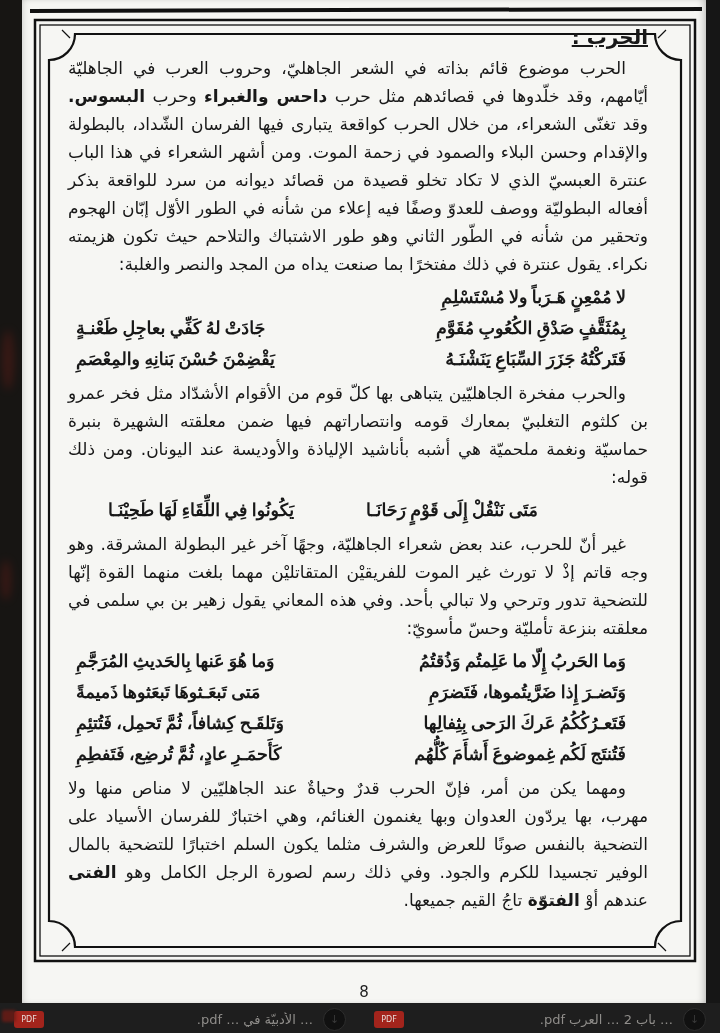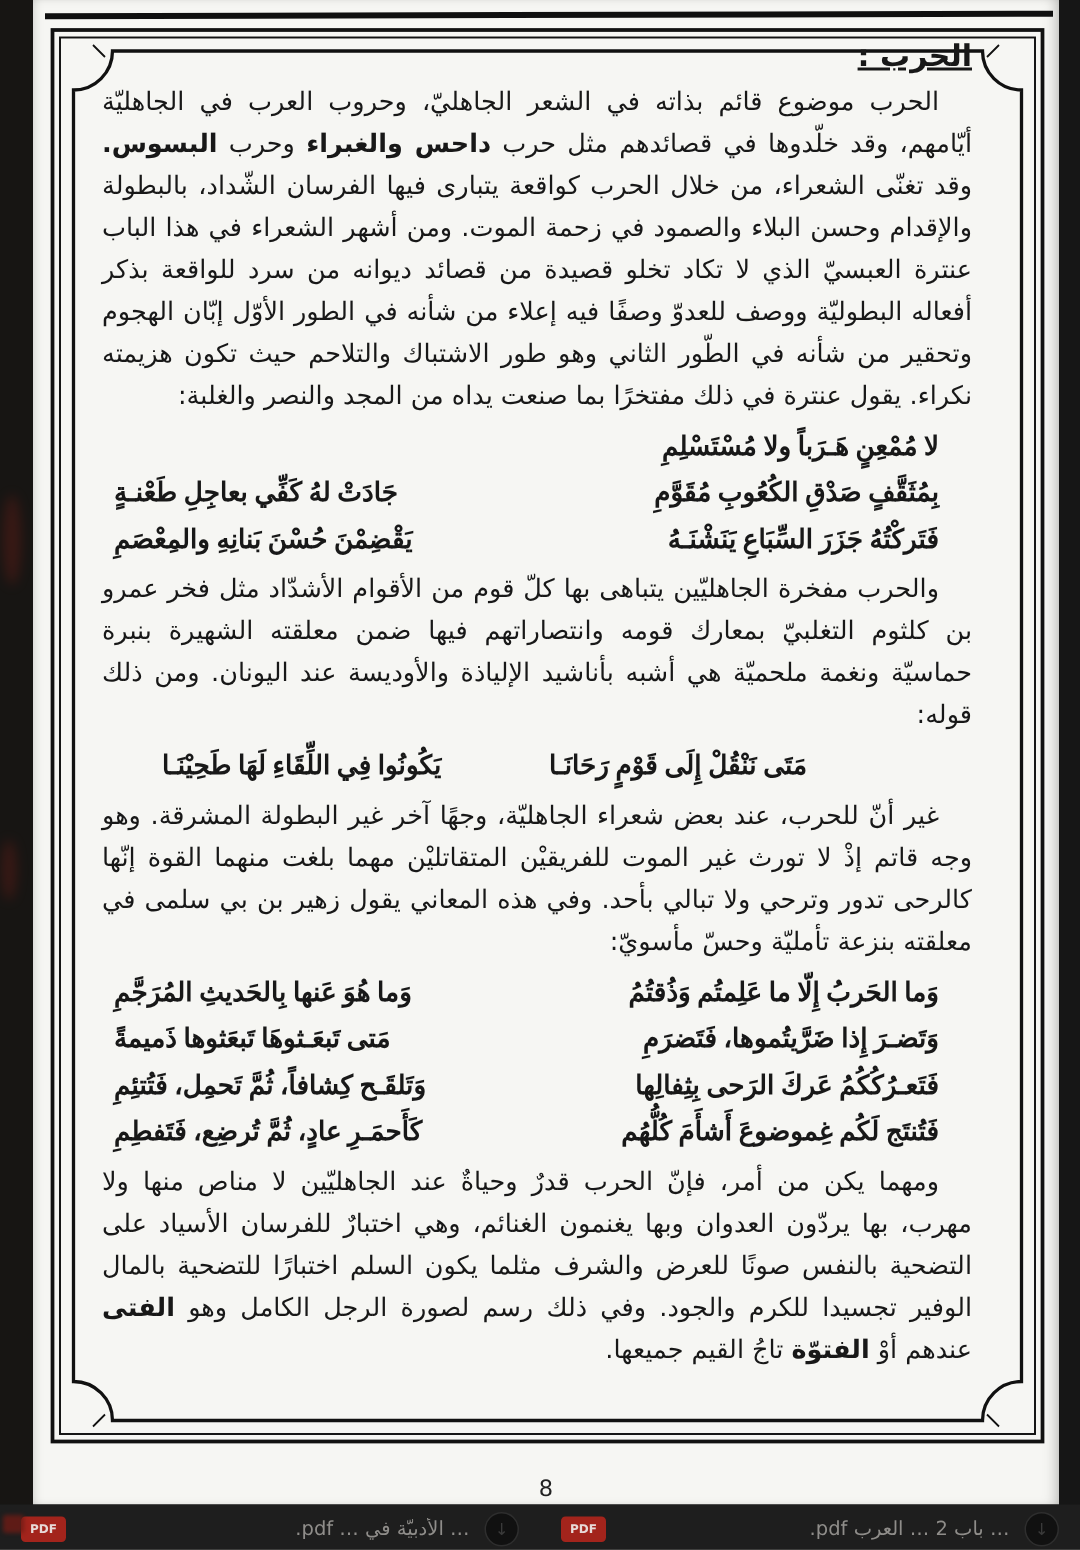--- a/index.html
+++ b/index.html
@@ -27,21 +27,21 @@
   .poem .hemi{white-space:nowrap;font-family:Liberation Serif, serif;}
   .poem-amr{padding:2px 110px 4px 40px;}
   .page-number{position:absolute;bottom:2px;left:0;width:100%;text-align:center;
     color:#222;font-size:15px;}
   
   .taskbar{position:absolute;left:0;top:1003px;width:720px;height:30px;background:#1e1e1e;
     display:flex;align-items:flex-start;}
   .task-item{flex:1;display:flex;align-items:center;gap:10px;padding:5px 14px 0 14px;
     cursor:pointer;min-width:0;}
   .pdf-badge{width:30px;height:17px;background:#a3241c;border-radius:3px;color:#e8dad8;
-    font-size:8px;font-weight:bold;display:flex;align-items:center;justify-content:center;
+    font-size:8px;font-weight:normal;display:flex;align-items:center;justify-content:center;
     flex:0 0 auto;filter:blur(.4px);}
   .file-label{color:#8f8d8a;font-size:13px;direction:rtl;white-space:nowrap;overflow:hidden;
     text-overflow:ellipsis;flex:1;filter:blur(.5px);}
   .dl-circle{width:21px;height:21px;border-radius:50%;background:#111;border:1px solid #2e2e2e;
     flex:0 0 auto;color:#3a3a3a;font-size:11px;display:flex;align-items:center;justify-content:center;}
   .edge-pdf{position:absolute;left:2px;top:1010px;width:14px;height:12px;background:#6e1b15;
     border-radius:2px;filter:blur(1.5px);opacity:.8;}
 </style>
 </head>
 <body>
@@ -88,21 +88,21 @@
 
       <p class="para">والحرب مفخرة الجاهليّين يتباهى بها كلّ قوم من الأقوام الأشدّاد مثل فخر عمرو بن كلثوم التغلبيّ بمعارك قومه وانتصاراتهم فيها ضمن معلقته الشهيرة بنبرة حماسيّة ونغمة ملحميّة هي أشبه بأناشيد الإلياذة والأوديسة عند اليونان. ومن ذلك قوله:</p>
 
       <div class="poem poem-amr">
         <div class="verse">
           <span class="hemi">مَتَى نَنْقُلْ إِلَى قَوْمٍ رَحَانَـا</span>
           <span class="hemi">يَكُونُوا فِي اللِّقَاءِ لَهَا طَحِيْنَـا</span>
         </div>
       </div>
 
-      <p class="para">غير أنّ للحرب، عند بعض شعراء الجاهليّة، وجهًا آخر غير البطولة المشرقة. وهو وجه قاتم إذْ لا تورث غير الموت للفريقيْن المتقاتليْن مهما بلغت منهما القوة إنّها كالرحى تدور وترحي ولا تبالي بأحد.  وفي هذه المعاني يقول زهير بن بي سلمى في معلقته بنزعة تأمليّة وحسّ مأسويّ:</p>
+      <p class="para">غير أنّ للحرب، عند بعض شعراء الجاهليّة، وجهًا آخر غير البطولة المشرقة. وهو وجه قاتم إذْ لا تورث غير الموت للفريقيْن المتقاتليْن مهما بلغت منهما القوة إنّها للتضحية تدور وترحي ولا تبالي بأحد.  وفي هذه المعاني يقول زهير بن بي سلمى في معلقته بنزعة تأمليّة وحسّ مأسويّ:</p>
 
       <div class="poem">
         <div class="verse">
           <span class="hemi">وَما الحَربُ إِلّا ما عَلِمتُم وَذُقتُمُ</span>
           <span class="hemi">وَما هُوَ عَنها بِالحَديثِ المُرَجَّمِ</span>
         </div>
         <div class="verse">
           <span class="hemi">وَتَضـرَ إِذا ضَرَّيتُموها، فَتَضرَمِ</span>
           <span class="hemi">مَتى تَبعَـثوهَا تَبعَثوها ذَميمةً</span>
         </div>

